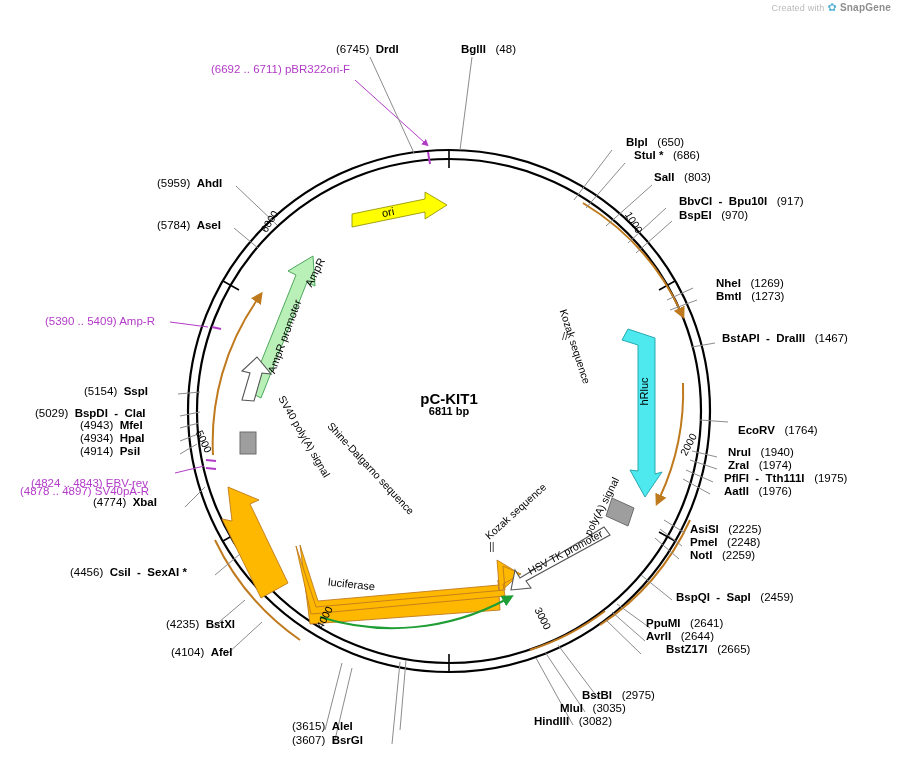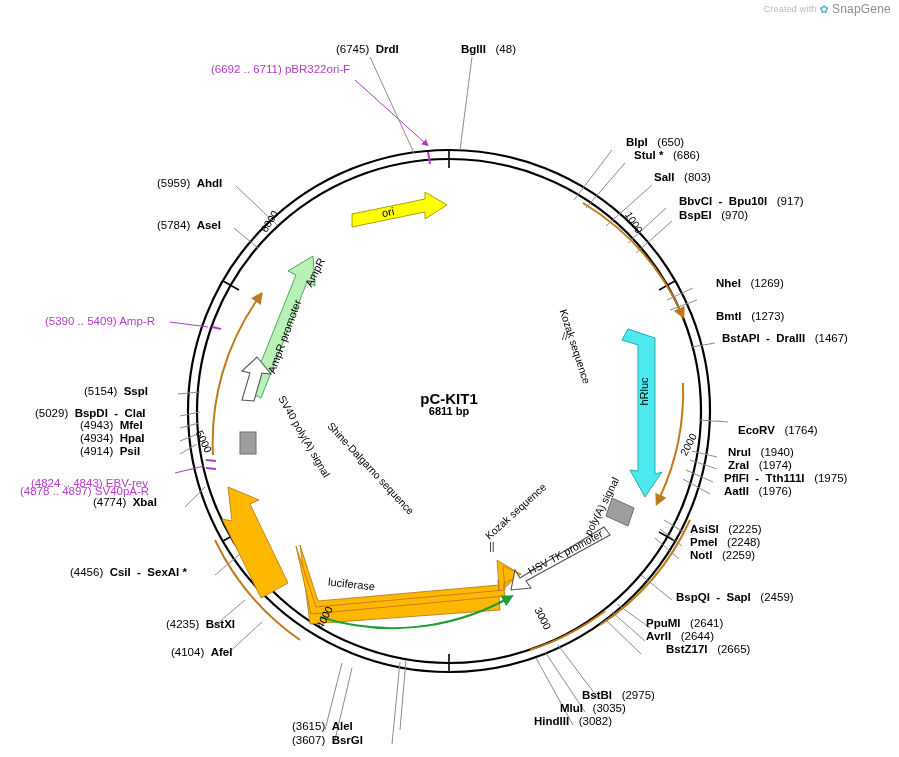--- a/index.html
+++ b/index.html
@@ -10,21 +10,21 @@
     position:relative;
     overflow:hidden;
   }
   #stage{position:absolute;left:0;top:0;width:899px;height:757px;}
   .credit{
     position:absolute;right:8px;top:2px;
     font-size:9px;color:#b9b9b9;
     letter-spacing:.2px;
     display:flex;align-items:center;gap:3px;justify-content:space-between;
   }
-  .credit .snap{color:#8e8e8e;font-weight:normal;font-size:12px;}
+  .credit .snap{color:#8e8e8e;font-weight:bold;font-size:10px;}
   .credit .leaf{color:#5bb2d6;font-size:11px;line-height:1;}
 
   svg{position:absolute;left:0;top:0;}
 
   .lbl{
     position:absolute;
     font-size:11.5px;
     color:#000;
     white-space:nowrap;
     line-height:13px;
@@ -226,21 +226,21 @@
   <div class="lbl" style="left:171px;top:646px;"><span class="pos">(4104)</span>&nbsp;&nbsp;<b>AfeI</b></div>
   <div class="lbl" style="left:292px;top:720px;"><span class="pos">(3615)</span>&nbsp;&nbsp;<b>AleI</b></div>
   <div class="lbl" style="left:292px;top:734px;"><span class="pos">(3607)</span>&nbsp;&nbsp;<b>BsrGI</b></div>
 
   <div class="lbl" style="left:619px;top:136px;padding-left:7px;"><b>BlpI</b>&nbsp;&nbsp;&nbsp;<span class="pos">(650)</span></div>
   <div class="lbl" style="left:634px;top:149px;"><b>StuI *</b>&nbsp;&nbsp;&nbsp;<span class="pos">(686)</span></div>
   <div class="lbl" style="left:654px;top:171px;"><b>SalI</b>&nbsp;&nbsp;&nbsp;<span class="pos">(803)</span></div>
   <div class="lbl" style="left:679px;top:195px;"><b>BbvCI&nbsp; -&nbsp; Bpu10I</b>&nbsp;&nbsp;&nbsp;<span class="pos">(917)</span></div>
   <div class="lbl" style="left:679px;top:209px;"><b>BspEI</b>&nbsp;&nbsp;&nbsp;<span class="pos">(970)</span></div>
   <div class="lbl" style="left:716px;top:277px;"><b>NheI</b>&nbsp;&nbsp;&nbsp;<span class="pos">(1269)</span></div>
-  <div class="lbl" style="left:716px;top:290px;margin-top:20px;"><b>BmtI</b>&nbsp;&nbsp;&nbsp;<span class="pos">(1273)</span></div>
+  <div class="lbl" style="left:716px;top:290px;"><b>BmtI</b>&nbsp;&nbsp;&nbsp;<span class="pos">(1273)</span></div>
   <div class="lbl" style="left:722px;top:332px;"><b>BstAPI&nbsp; -&nbsp; DraIII</b>&nbsp;&nbsp;&nbsp;<span class="pos">(1467)</span></div>
   <div class="lbl" style="left:738px;top:388px;margin-top:36px;"><b>EcoRV</b>&nbsp;&nbsp;&nbsp;<span class="pos">(1764)</span></div>
   <div class="lbl" style="left:728px;top:446px;"><b>NruI</b>&nbsp;&nbsp;&nbsp;<span class="pos">(1940)</span></div>
   <div class="lbl" style="left:728px;top:459px;"><b>ZraI</b>&nbsp;&nbsp;&nbsp;<span class="pos">(1974)</span></div>
   <div class="lbl" style="left:724px;top:472px;"><b>PflFI&nbsp; -&nbsp; Tth111I</b>&nbsp;&nbsp;&nbsp;<span class="pos">(1975)</span></div>
   <div class="lbl" style="left:724px;top:485px;"><b>AatII</b>&nbsp;&nbsp;&nbsp;<span class="pos">(1976)</span></div>
   <div class="lbl" style="left:690px;top:523px;"><b>AsiSI</b>&nbsp;&nbsp;&nbsp;<span class="pos">(2225)</span></div>
   <div class="lbl" style="left:690px;top:536px;"><b>PmeI</b>&nbsp;&nbsp;&nbsp;<span class="pos">(2248)</span></div>
   <div class="lbl" style="left:690px;top:549px;"><b>NotI</b>&nbsp;&nbsp;&nbsp;<span class="pos">(2259)</span></div>
   <div class="lbl" style="left:676px;top:591px;"><b>BspQI&nbsp; -&nbsp; SapI</b>&nbsp;&nbsp;&nbsp;<span class="pos">(2459)</span></div>

